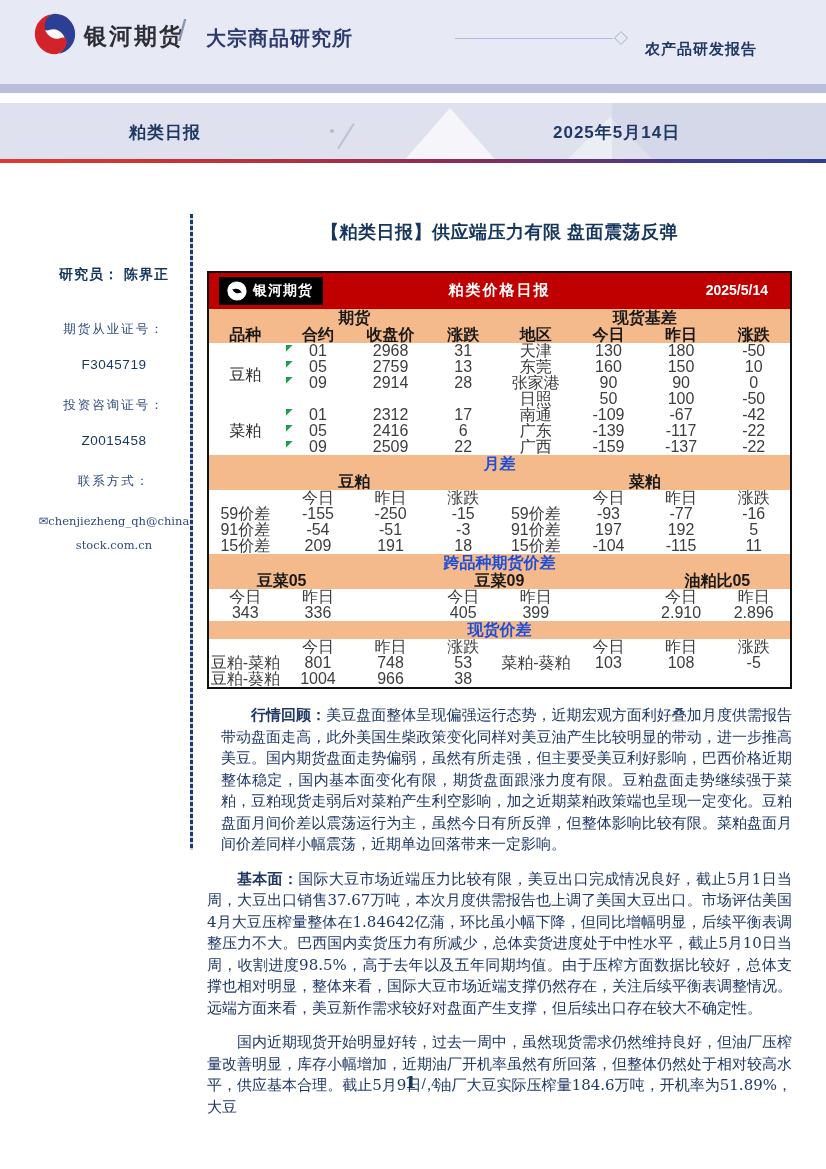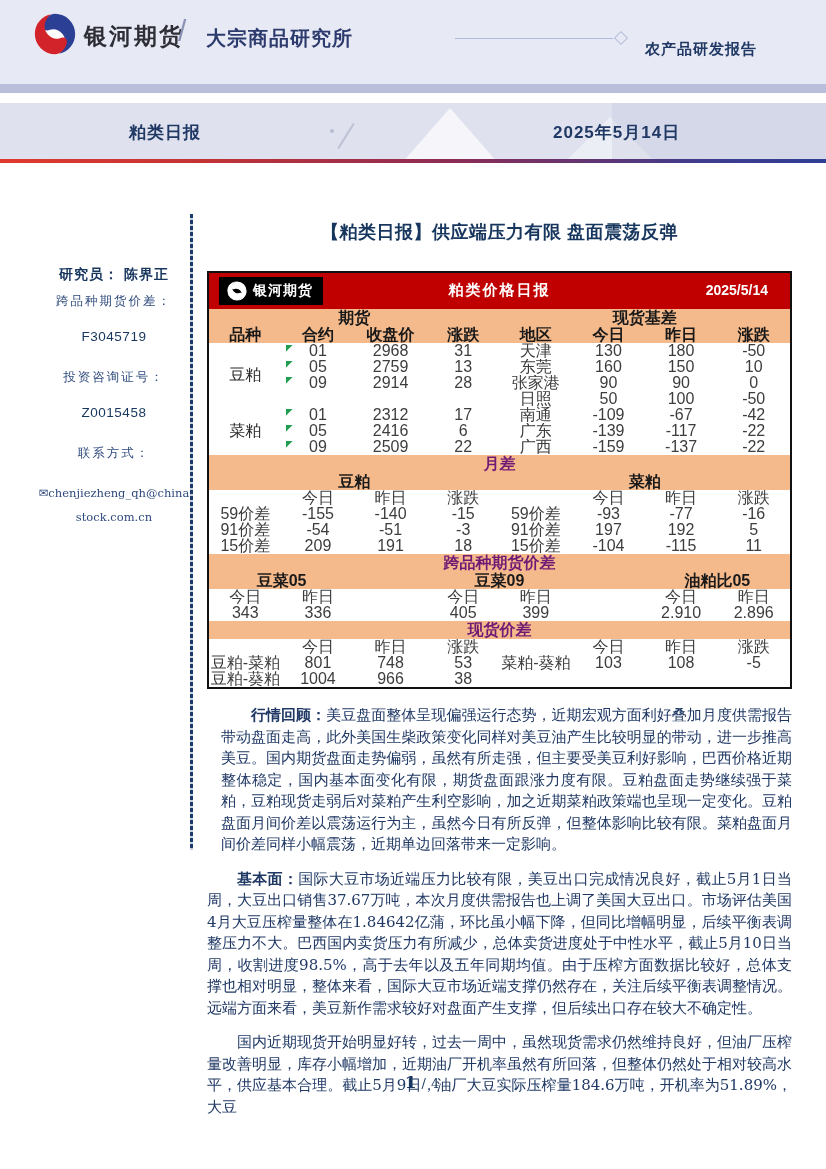--- a/index.html
+++ b/index.html
@@ -31,21 +31,21 @@
   .mark-dot{position:absolute;left:330px;top:26px;width:4px;height:4px;border-radius:50%;background:#a6adc6;opacity:.7;}
   .mark-stroke{position:absolute;left:345px;top:18px;width:2px;height:30px;background:#a6adc6;
                transform:rotate(32deg);border-radius:2px;opacity:.6;}
   .b-title{position:absolute;left:129px;top:18px;font-size:17px;font-weight:bold;color:#1f3864;letter-spacing:1px;}
   .b-date{position:absolute;left:553px;top:18px;font-size:17px;font-weight:bold;color:#1f3864;letter-spacing:1px;text-align:right;}
   .grad{position:absolute;top:159px;left:0;width:826px;height:4px;
         background:linear-gradient(90deg,#e03a2f 0%,#c23336 25%,#8c2c55 55%,#3f3c8d 85%,#2f3e96 100%);}
 
   
   .side{position:absolute;left:37px;top:266px;width:154px;text-align:center;}
-  .res{font-size:14px;font-weight:bold;color:#17365d;letter-spacing:1px;margin-bottom:9px;}
+  .res{font-size:14px;font-weight:bold;color:#17365d;letter-spacing:1px;margin-bottom:37px;}
   .lbl{font-family:"DejaVu Serif",serif;font-size:12.5px;color:#2f4a7c;letter-spacing:2px;margin-bottom:19px;}
   .val{font-size:13.5px;color:#17365d;letter-spacing:.5px;margin-bottom:25px;}
   .email{font-family:"DejaVu Serif",serif;font-size:11.5px;color:#2f4a7c;line-height:24px;word-break:break-all;}
   .email a{color:#2f4a7c;text-decoration:none;}
   .vline{position:absolute;left:190px;top:214px;width:3px;height:636px;
          background-image:repeating-linear-gradient(180deg,#1d3a6e 0 4px,rgba(29,58,110,0.25) 4px 6px);}
 
   
   .content{position:absolute;left:207px;top:214px;width:585px;}
   h1.title{margin:6px 0 4px;text-align:center;font-size:18px;font-weight:bold;color:#17365d;letter-spacing:.5px;}
@@ -54,21 +54,21 @@
   .tred{height:36px;background:#c00000;position:relative;color:#fff;}
   .tlogo{position:absolute;left:10px;top:4px;height:28px;background:#000;display:flex;align-items:center;gap:6px;padding:0 10px 0 8px;}
   .tlogo b{font-size:14px;letter-spacing:1px;}
   .tlogo svg{width:20px;height:20px;}
   .ttitle{position:absolute;left:0;right:0;top:8px;text-align:center;font-size:15px;font-weight:bold;letter-spacing:2px;}
   .tdate{position:absolute;right:22px;top:9px;font-size:14px;font-weight:bold;}
 
   table.t{width:100%;border-collapse:collapse;table-layout:fixed;font-size:16px;color:#3d3d3d;}
   .t td{text-align:center;height:14px;line-height:14px;padding:1px 0;overflow:hidden;white-space:nowrap;}
   .t tr.sal td{background:#f5ba8c;color:#191919;font-weight:bold;height:15px;}
-  .t tr.sect td{background:#f5ba8c;color:#701a75;font-weight:bold;height:16px;}
+  .t tr.sect td{background:#f5ba8c;color:#1d4ed8;font-weight:bold;height:16px;}
   .t td.species{color:#2b2b2b;}
   .t td.rel{position:relative;}
   i.flag{position:absolute;left:4px;top:2px;width:7px;height:7px;background:#1f9e4d;
          clip-path:polygon(0 0,100% 0,0 100%);}
   .t tr.whdr td{color:#3d3d3d;font-weight:normal;}
 
   .content p{margin:13px 0 0;font-family:"DejaVu Serif",serif;font-size:15px;line-height:21.5px;
              color:#1f3864;text-align:justify;text-indent:2em;}
   .content p.first{margin-top:16px;margin-left:14px;}
   .content p b{font-weight:bold;}
@@ -106,21 +106,21 @@
     <i class="shade-r"></i>
     <i class="mark-dot"></i>
     <i class="mark-stroke"></i>
     <span class="b-title">粕类日报</span>
     <span class="b-date">2025年5月14日</span>
   </div>
   <div class="grad"></div>
 
   <aside class="side">
     <div class="res">研究员： 陈界正</div>
-    <div class="lbl">跨品种期货价差：</div>
+    <div class="lbl">期货从业证号：</div>
     <div class="val">F3045719</div>
     <div class="lbl">投资咨询证号：</div>
     <div class="val">Z0015458</div>
     <div class="lbl">联系方式：</div>
     <div class="email"><span>✉</span><a href="#">chenjiezheng_qh@chinastock.com.cn</a></div>
   </aside>
   <div class="vline"></div>
 
   <main class="content">
     <h1 class="title">【粕类日报】供应端压力有限 盘面震荡反弹</h1>
@@ -246,21 +246,21 @@
           <td>昨日</td>
           <td>涨跌</td>
           <td></td>
           <td>今日</td>
           <td>昨日</td>
           <td>涨跌</td>
         </tr>
         <tr>
           <td>59价差</td>
           <td>-155</td>
-          <td>-140</td>
+          <td>-250</td>
           <td>-15</td>
           <td>59价差</td>
           <td>-93</td>
           <td>-77</td>
           <td>-16</td>
         </tr>
         <tr>
           <td>91价差</td>
           <td>-54</td>
           <td>-51</td>

